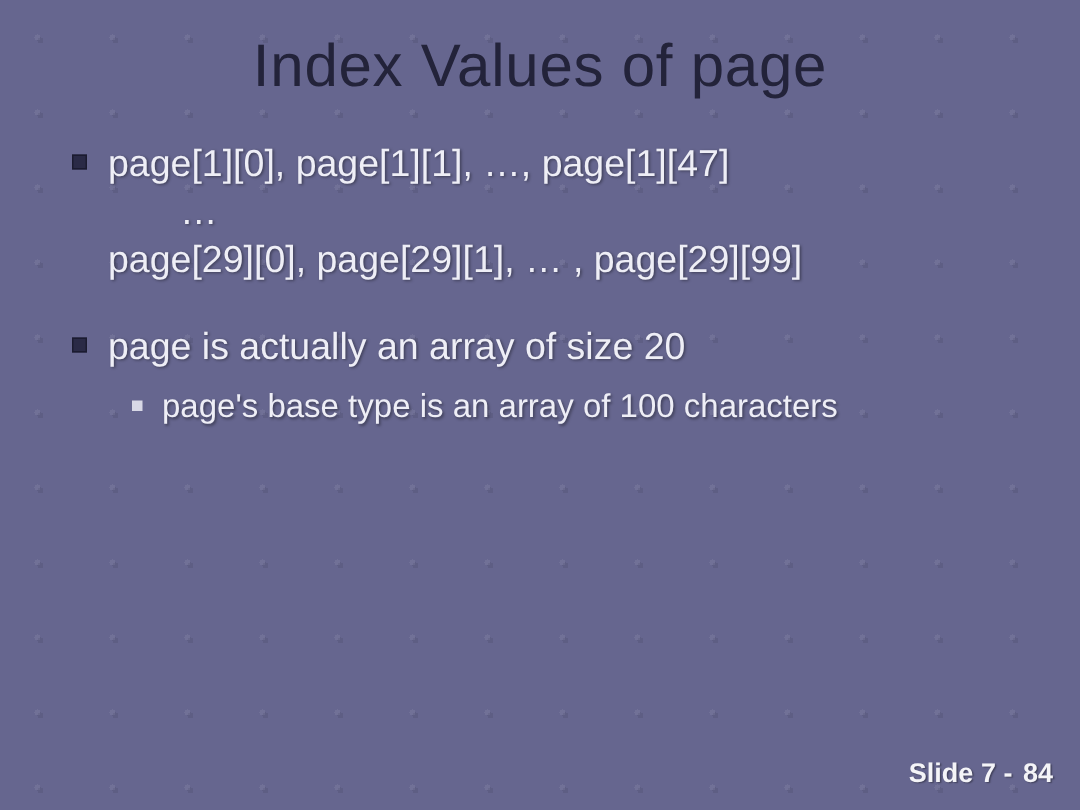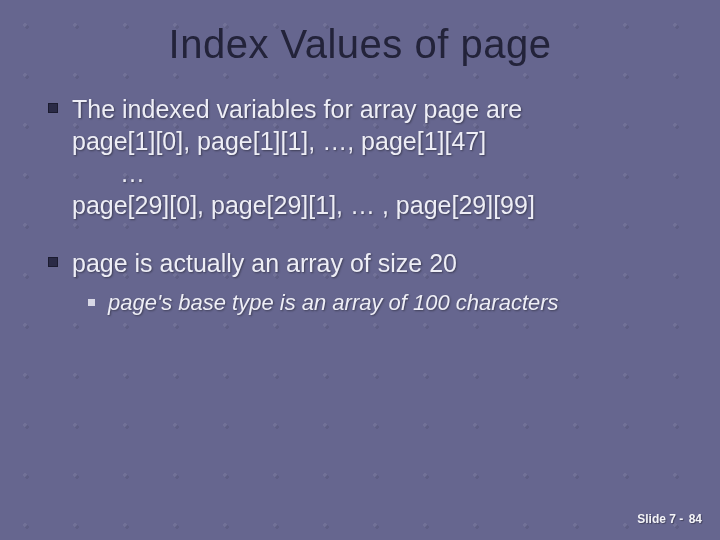--- a/index.html
+++ b/index.html
@@ -52,21 +52,20 @@
     left: -24px;
     top: 10px;
     width: 10px;
     height: 10px;
     background: #2a2a46;
     border: 1px solid #1b1b30;
   }
   .sub-list {
     margin-top: 10px;
     padding-left: 36px;
-    font-style: italic;
   }
   .sub-item {
     position: relative;
     font-size: 22px;
     line-height: 1.3;
     color: #eeeef6;
     text-shadow: 1px 1px 2px rgba(0,0,0,0.4);
   }
   .bullet-mini {
     position: absolute;
@@ -74,40 +73,39 @@
     top: 10px;
     width: 7px;
     height: 7px;
     background: #d8d8e6;
   }
   .indent-line { padding-left: 48px; }
   .footer {
     position: absolute;
     right: 18px;
     bottom: 14px;
-    font-size: 12px;
+    font-size: 18px;
     font-weight: bold;
     color: #f4f4f8;
     text-shadow: 1px 1px 1px rgba(0,0,0,0.35);
   }
   .footer .num { margin-left: 2px; }
 </style>
 </head>
 <body>
 <div class="bg-dots"></div>
 
 <div class="slide">
 
   <h1 class="title">Index Values of page</h1>
 
   <div class="body">
 
     <div class="item">
       <span class="bullet-sq"></span>
-      <div>The indexed variables for array page are</div>
       <div>page[1][0], page[1][1], …, page[1][47]</div>
       <div class="indent-line">…</div>
       <div>page[29][0], page[29][1], … , page[29][99]</div>
     </div>
 
     <div class="item spaced-top">
       <span class="bullet-sq"></span>
       <div>page is actually an array of size 20</div>
 
       <div class="sub-list">

